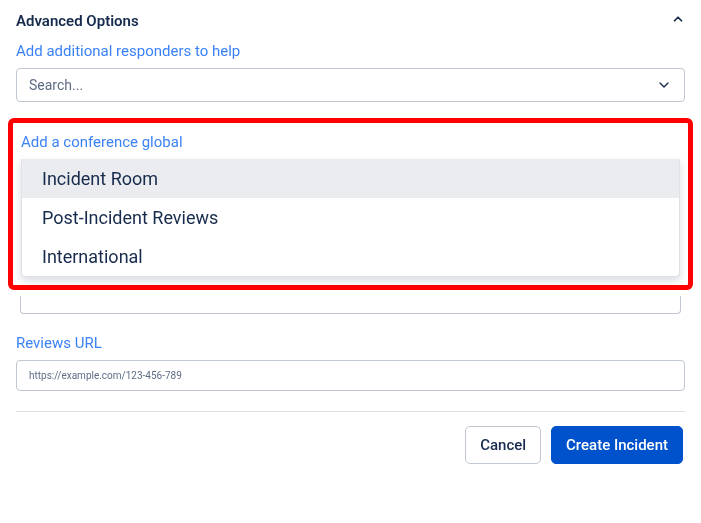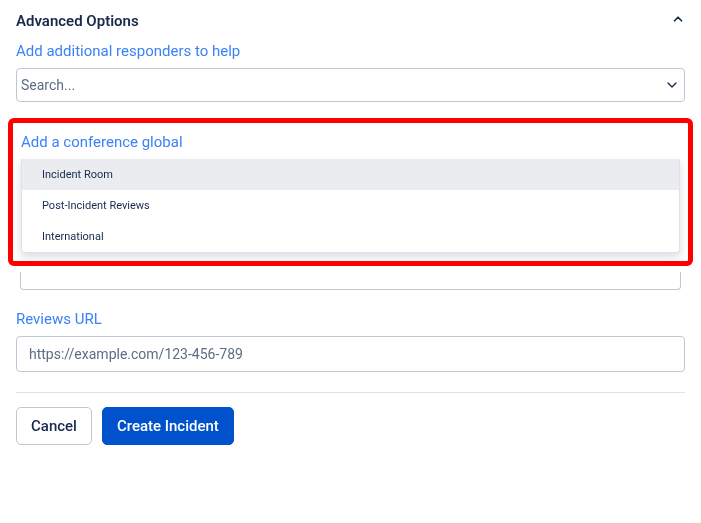--- a/index.html
+++ b/index.html
@@ -29,41 +29,41 @@
     .field-label {
       font-size: 15px;
       color: #3b82f6;
       margin-bottom: 8px;
       margin-top: 4px;
     }
     .select-box {
       width: 100%;
       border: 1px solid #c1c7d0;
       border-radius: 4px;
-      padding: 8px 4px;
+      padding: 8px 12px;
       display: flex;
       justify-content: space-between;
       align-items: center;
       background: #fff;
       cursor: pointer;
       font-size: 14px;
     }
     .select-box.focused {
       border: 1px solid #4c9aff;
       box-shadow: 0 0 0 1px #4c9aff;
     }
     .select-placeholder {
       color: #5e6c84;
     }
     .text-input {
       width: 100%;
       border: 1px solid #c1c7d0;
       border-radius: 4px;
       padding: 9px 12px;
-      font-size: 14px;
+      font-size: 10px;
       color: #5e6c84;
       background: #fff;
       font-family: inherit;
     }
     .highlight-box {
       border: 5px solid #ff0000;
       border-radius: 6px;
       padding: 10px 8px 8px 8px;
       margin-top: 16px;
       margin-left: -8px;
@@ -75,21 +75,21 @@
       border-top: none;
       border-bottom-left-radius: 4px;
       border-bottom-right-radius: 4px;
       margin-top: 0;
       background: #fff;
       box-shadow: 0 4px 8px rgba(9,30,66,0.15);
       overflow: hidden;
     }
     .dropdown-item {
       padding: 9px 20px;
-      font-size: 11px;
+      font-size: 18px;
       color: #172b4d;
       cursor: pointer;
     }
     .dropdown-item.hover {
       background: #ebecf0;
     }
     .spacer-line {
       border: 1px solid #c1c7d0;
       border-top: none;
       border-radius: 0 0 4px 4px;
@@ -100,20 +100,21 @@
     .field-group {
       margin-top: 20px;
     }
     .divider {
       border: none;
       border-top: 1px solid #dfe1e6;
       margin: 20px 0 14px 0;
     }
     .button-row {
       display: flex;
+      justify-content: flex-end;
       gap: 10px;
       padding-right: 2px;
     }
     .btn {
       padding: 9px 14px;
       border-radius: 5px;
       font-size: 15px;
       font-weight: 500;
       cursor: pointer;
       font-family: inherit;

